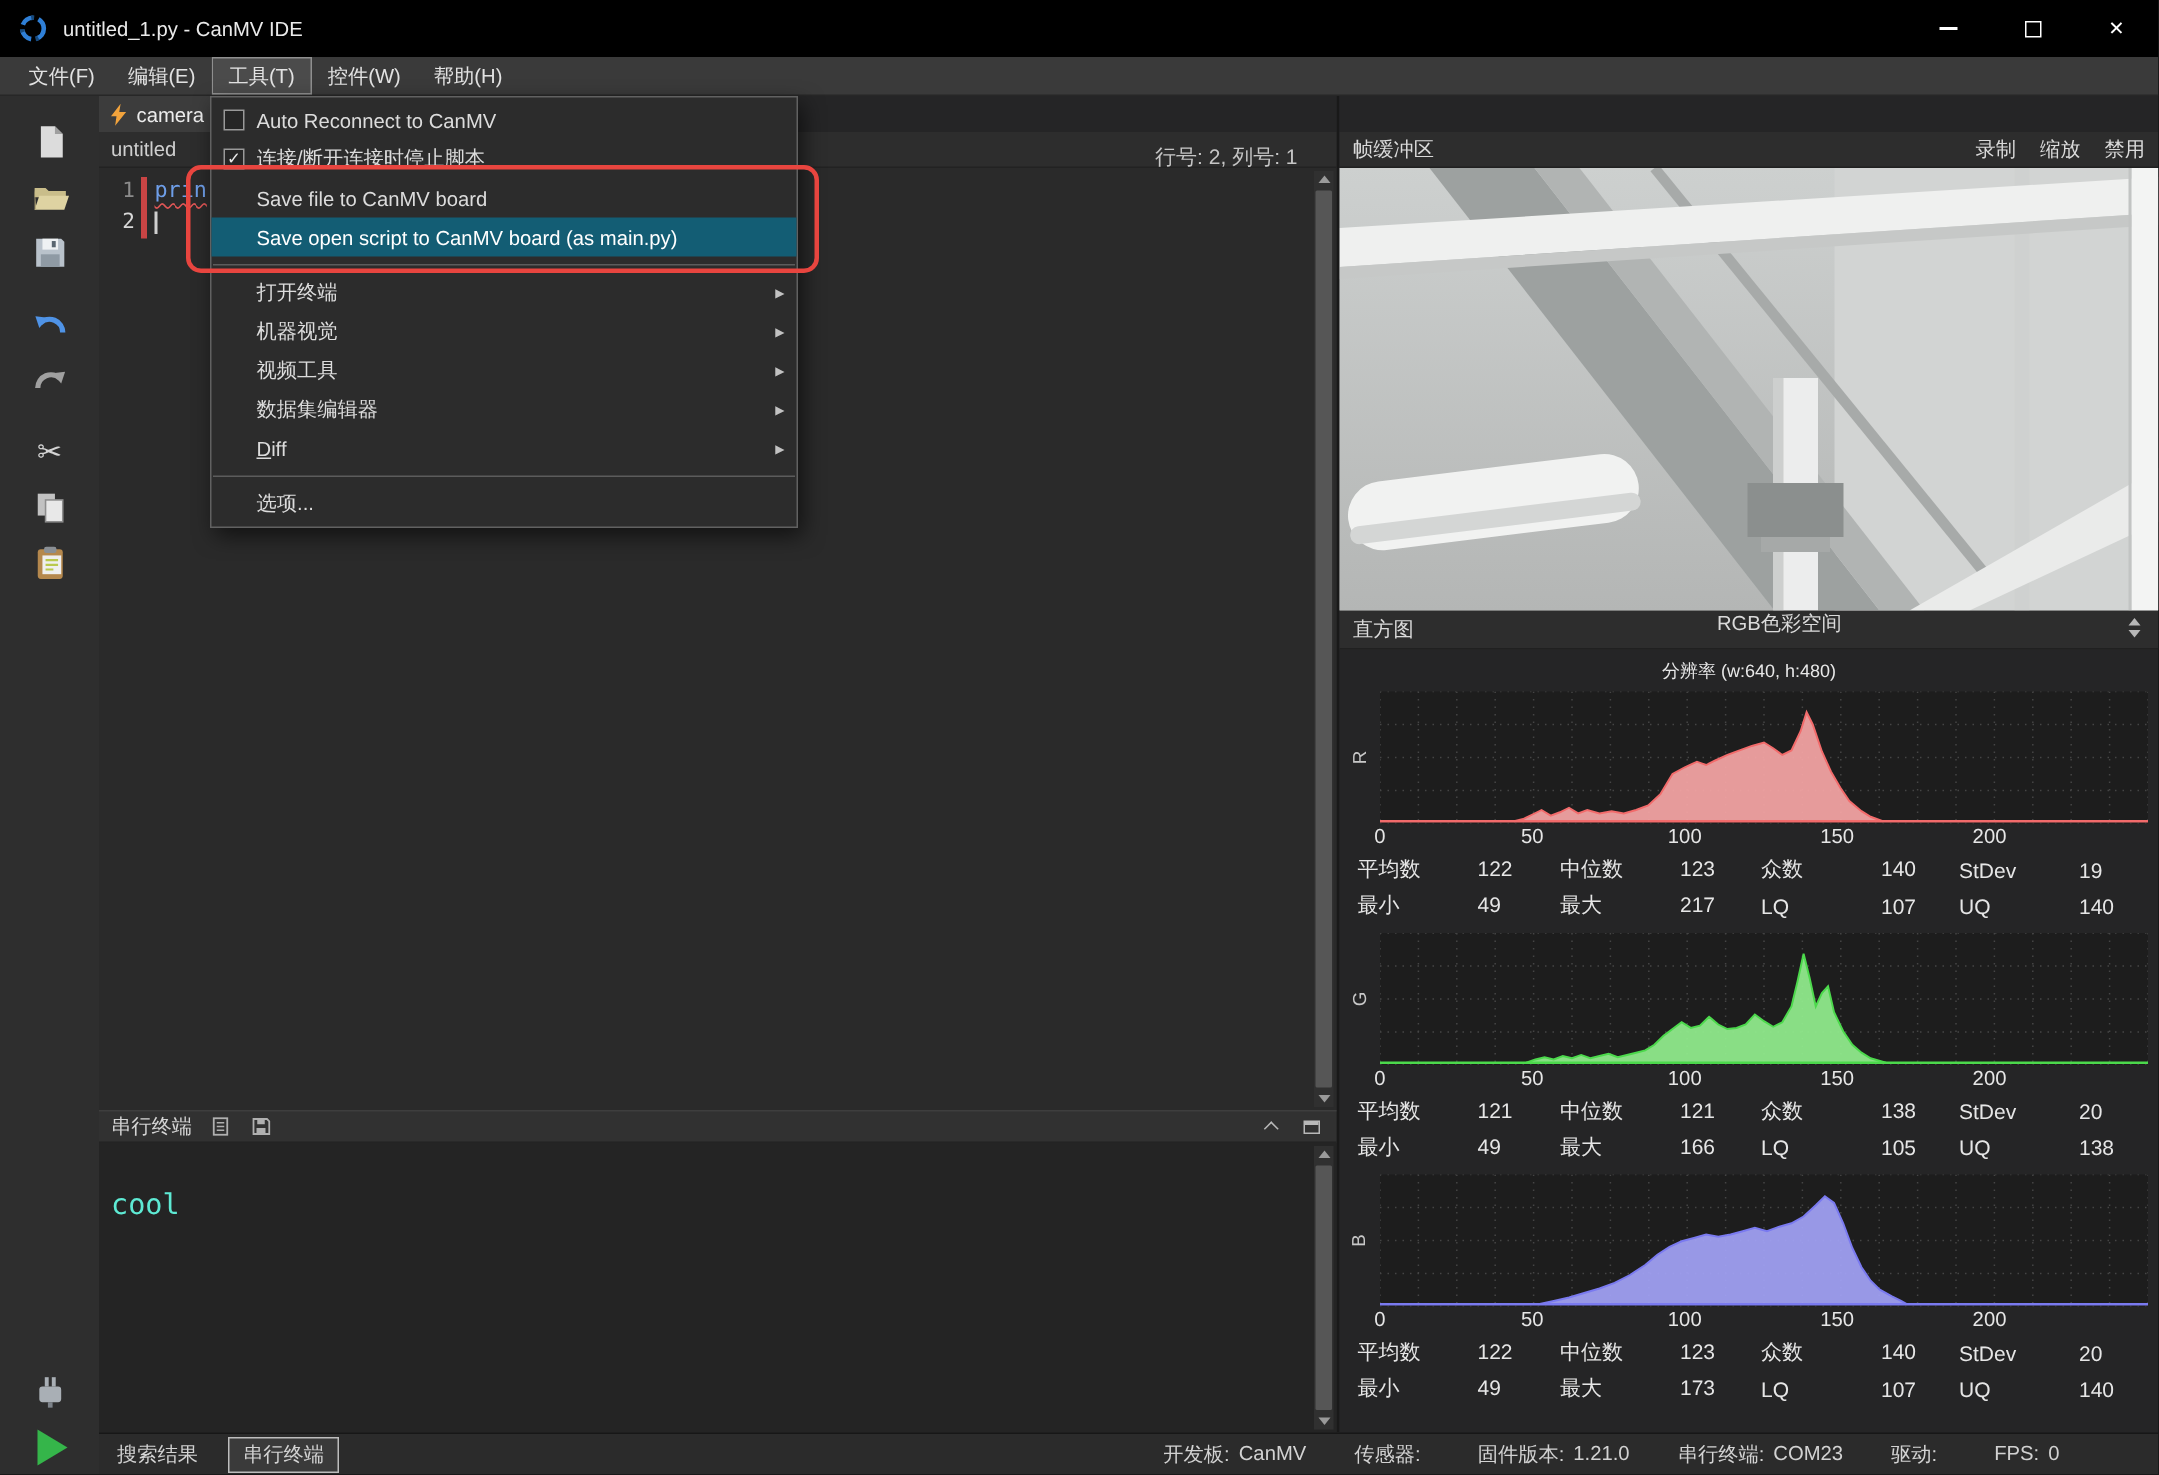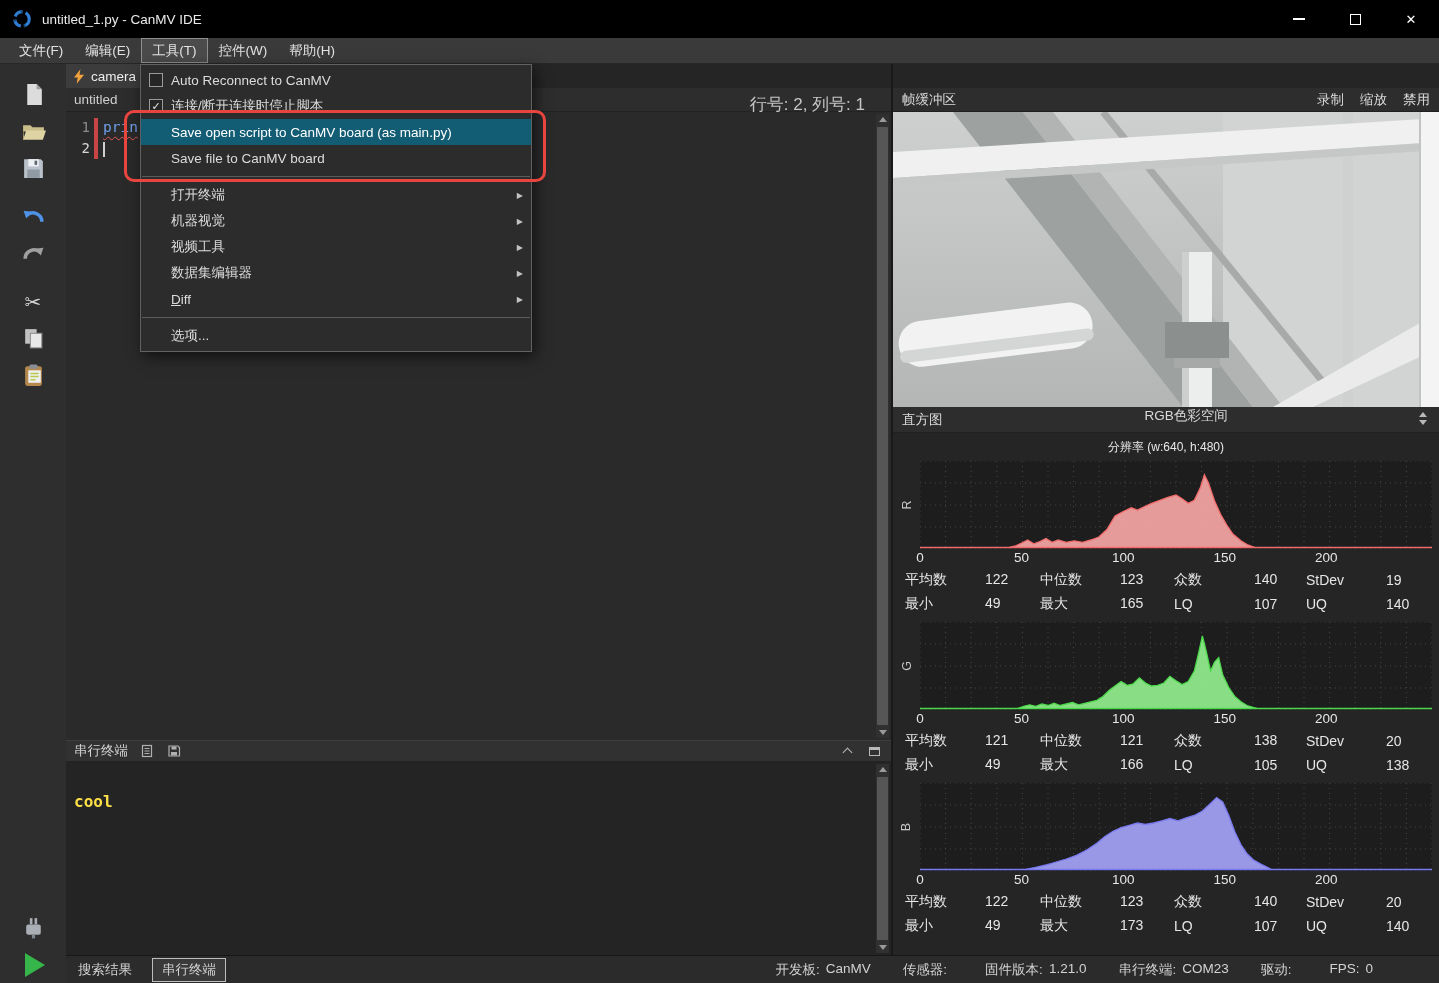--- a/index.html
+++ b/index.html
@@ -30,21 +30,21 @@
   .run-tri { width:0; height:0; border-top:12px solid transparent; border-bottom:12px solid transparent; border-left:20px solid #35b54a; margin-left:4px; }
   .cut-glyph { color:#d5d5d5; font-size:20px; }
 
   
   .center { position:absolute; left:66px; top:64px; width:827px; bottom:28px; display:flex; flex-direction:column; border-right:2px solid #191919; background:#2a2a2a; }
   .tabbar { height:24px; background:#252526; display:flex; flex:0 0 auto; }
   .tab { display:flex; align-items:center; gap:6px; background:#3c3c3c; color:#ececec; font-size:13.5px; padding:0 16px 0 8px; }
   .zap { width:11px; height:15px; }
   .ed-toolbar { height:24px; background:#2d2d2d; display:flex; align-items:center; border-bottom:1px solid #222; flex:0 0 auto; }
   .doc-sel { color:#cfcfcf; font-size:13.5px; margin-left:8px; flex:1; }
-  .cursor-pos { color:#c6c6c6; font-size:17px; margin-right:26px;margin-top:10px; }
+  .cursor-pos { color:#c6c6c6; font-size:14px; margin-right:26px;margin-top:10px; }
   .editor { flex:1; background:#2a2a2a; position:relative; font-family:"DejaVu Sans Mono","Liberation Mono",monospace; }
   .gutter { position:absolute; left:0; top:5px; width:24px; text-align:right; color:#8c8c8c; font-size:14px; line-height:21px; }
   .ln.cur { color:#d8d8d8; }
   .changebar { position:absolute; left:28px; top:6px; width:4px; height:41px; background:#c94444; }
   .codelines { position:absolute; left:37px; top:5px; line-height:21px; font-size:14.5px; }
   .code-line { height:21px; white-space:pre; }
   .kw { color:#6e9ee8; }
   .err { text-decoration:underline; text-decoration-style:wavy; text-decoration-color:#e05555; text-decoration-thickness:1px; text-underline-offset:3.5px; }
   .caret { display:inline-block; width:1.5px; height:15px; background:#cfcfcf; vertical-align:middle; }
 
@@ -56,21 +56,21 @@
   .thumb { position:absolute; left:1px; right:1px; top:13px; bottom:13px; background:#565656; border-radius:1px; }
 
   .term-header { height:22px; background:#313131; border-top:1px solid #3e3e3e; border-bottom:1px solid #232323; display:flex; align-items:center; gap:10px; padding:0 8px; flex:0 0 auto; }
   .term-title { color:#d4d4d4; font-size:13.5px; }
   .th-icon { width:17px; height:17px; display:flex; align-items:center; justify-content:center; }
   .term-spacer { flex:1; }
   .chev { width:7px; height:7px; border-left:1.6px solid #b8b8b8; border-top:1.6px solid #b8b8b8; transform:rotate(45deg); margin-top:3px; }
   .detach-box { width:11px; height:9px; border:1.5px solid #b8b8b8; position:relative; }
   .detach-box::after { content:''; position:absolute; left:0; right:0; top:0; height:2px; background:#b8b8b8; }
   .terminal { height:193px; background:#242424; position:relative; font-family:"DejaVu Sans Mono","Liberation Mono",monospace; flex:0 0 auto; }
-  .term-text { color:#fde047; font-size:16px; padding:30px 0 0 8px;font-weight:bold; }
+  .term-text { color:#5eead4; font-size:19px; padding:30px 0 0 8px; }
 
   
   .right { position:absolute; left:893px; top:64px; right:0; bottom:28px; display:flex; flex-direction:column; background:#252526; }
   .rtopstrip { height:24px; background:#252526; flex:0 0 auto; }
   .panel-header { height:24px; background:#2d2d2d; display:flex; align-items:center; color:#dadada; font-size:13.5px; padding:0 9px; border-bottom:1px solid #202020; flex:0 0 auto; }
   .ph-buttons { margin-left:auto; display:flex; gap:16px; }
   .camera { height:295px; position:relative; overflow:hidden; background:#bfc1c0; flex:0 0 auto; }
   .camera svg { width:100%; height:100%; display:block; }
   .hist-h { height:26px; }
   .colorspace { flex:1; display:flex; align-items:flex-start; justify-content:center; position:relative; height:100%; }
@@ -373,21 +373,21 @@
               <span style="left: 79.3651%;">200</span>
             </div>
             <div class="stats">
               <div class="stat-cell"><span class="s-label">平均数</span><span class="s-value">122</span></div>
               <div class="stat-cell"><span class="s-label">中位数</span><span class="s-value">123</span></div>
               <div class="stat-cell"><span class="s-label">众数</span><span class="s-value">140</span></div>
               <div class="stat-cell"><span class="s-label">StDev</span><span class="s-value">19</span></div>
             </div>
             <div class="stats">
               <div class="stat-cell"><span class="s-label">最小</span><span class="s-value">49</span></div>
-              <div class="stat-cell"><span class="s-label">最大</span><span class="s-value">165</span></div>
+              <div class="stat-cell"><span class="s-label">最大</span><span class="s-value">217</span></div>
               <div class="stat-cell"><span class="s-label">LQ</span><span class="s-value">107</span></div>
               <div class="stat-cell"><span class="s-label">UQ</span><span class="s-value">140</span></div>
             </div>
           </div>
           <div class="ch-block">
             <div class="ch-row">
               <div class="ch-label">
                 <span>G</span>
               </div>
               <div class="chart">
@@ -548,30 +548,30 @@
         <span class="m-label">Auto Reconnect to CanMV</span>
         <span class="m-arrow"></span>
       </div>
       <div class="m-item">
         <span class="m-check">
           <span class="cb">✓</span>
         </span>
         <span class="m-label">连接/断开连接时停止脚本</span>
         <span class="m-arrow"></span>
       </div>
+      <div class="m-item">
+        <span class="m-check"></span>
+        <span class="m-label">Save file to CanMV board</span>
+        <span class="m-arrow"></span>
+      </div>
       <div class="m-item hl">
         <span class="m-check"></span>
         <span class="m-label">Save open script to CanMV board (as main.py)</span>
         <span class="m-arrow"></span>
       </div>
-      <div class="m-item">
-        <span class="m-check"></span>
-        <span class="m-label">Save file to CanMV board</span>
-        <span class="m-arrow"></span>
-      </div>
       <div class="m-sep"></div>
       <div class="m-item">
         <span class="m-check"></span>
         <span class="m-label">打开终端</span>
         <span class="m-arrow">▶</span>
       </div>
       <div class="m-item">
         <span class="m-check"></span>
         <span class="m-label">机器视觉</span>
         <span class="m-arrow">▶</span>

